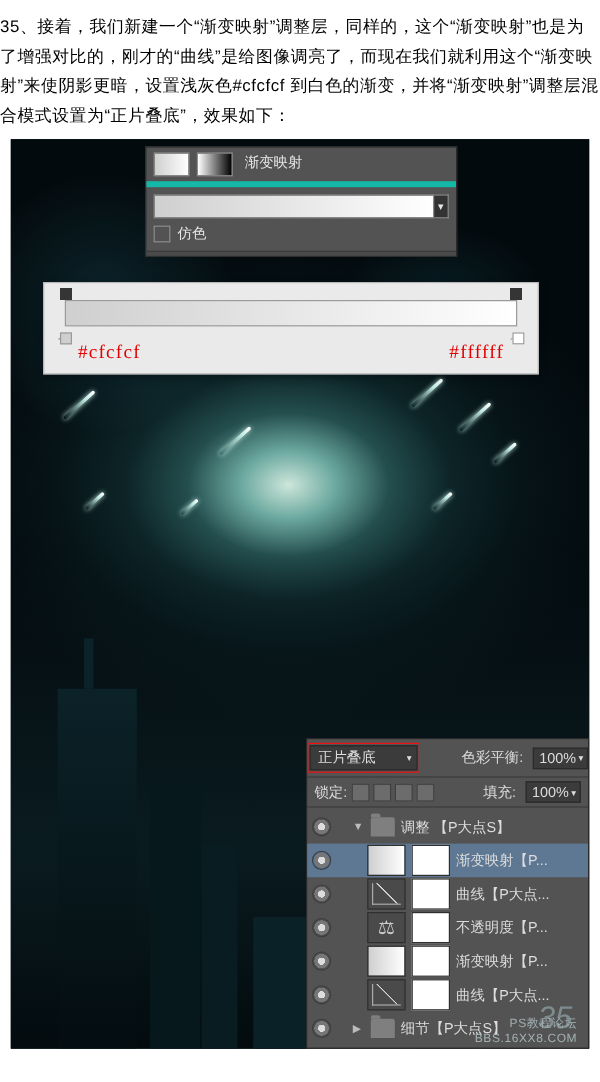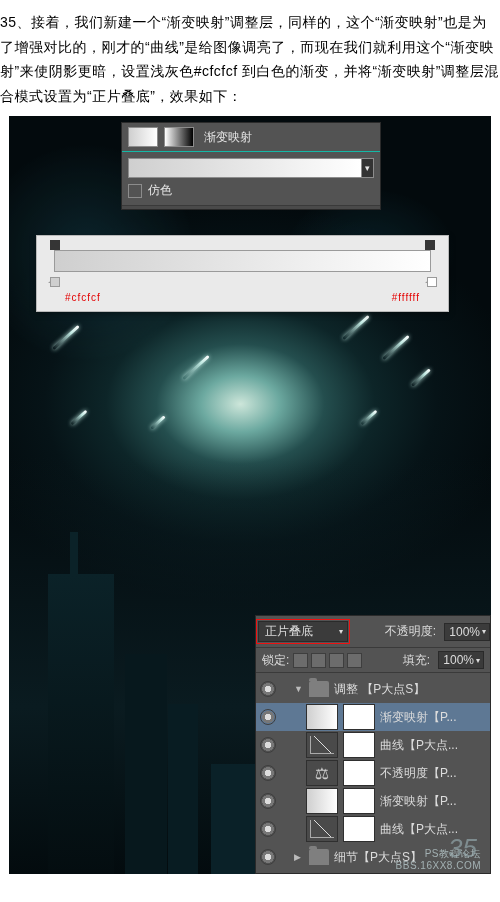--- a/index.html
+++ b/index.html
@@ -14,42 +14,42 @@
 .b1::before{content:"";position:absolute;top:-42px;left:22px;width:8px;height:42px;background:#0b2228}
 .b2{left:24%;width:42px;height:220px;background:#07181d}
 .b3{left:33%;width:30px;height:170px;background:#081c22}
 .b4{left:42%;width:50px;height:110px;background:#0a2128}
 .b5{left:55%;width:60px;height:100px;background:#0a2128}
 .b6{left:70%;width:50px;height:130px;background:#07181d}
 .b7{left:82%;width:40px;height:150px;background:#061318}
 .comet{position:absolute;width:34px;height:3px;border-radius:3px;background:linear-gradient(90deg,transparent,#bfe8e1 70%,#fff);transform:rotate(-42deg);box-shadow:0 0 4px #bfe8e1;z-index:1}
 
 .gm-panel{position:absolute;left:112px;top:6px;width:258px;background:#535353;border:1px solid #2a2a2a;color:#e6e6e6;font-size:12px;z-index:5}
-.gm-head{display:flex;align-items:center;padding:4px 6px;gap:6px;border-bottom:1px solid #14b8a6}
+.gm-head{display:flex;padding:4px 6px;gap:6px;border-bottom:5px solid #14b8a6}
 .gm-thumb{width:28px;height:18px;border:1px solid #8c8c8c;background:linear-gradient(90deg,#cfcfcf,#fff)}
 .gm-invert{width:28px;height:18px;border:1px solid #8c8c8c;background:linear-gradient(90deg,#fff,#000)}
 .gm-title{margin-left:4px}
 .gm-body{padding:6px}
 .gm-grad{height:18px;width:100%;border:1px solid #8c8c8c;background:linear-gradient(90deg,#cfcfcf,#ffffff);cursor:pointer}
 .gm-arrow{display:inline-block;width:12px;height:18px;background:#333;border:1px solid #8c8c8c;border-left:none;color:#e6e6e6;text-align:center;line-height:18px;font-size:9px}
 .gm-row{display:flex;align-items:center;margin-bottom:4px}
 .gm-chk{display:flex;align-items:center;gap:6px;margin-top:4px}
 .gm-chk .box{width:12px;height:12px;border:1px solid #8c8c8c;background:#535353}
 .gm-foot{border-top:1px solid #3a3a3a;height:3px;background:#4a4a4a}
 
 .ge-panel{position:absolute;left:27px;top:119px;width:411px;height:75px;background:#eaeaea;border:1px solid #b9b9b9;z-index:6;box-shadow:0 2px 6px rgba(0,0,0,.35)}
 .ge-bar{position:absolute;left:17px;top:14px;right:17px;height:20px;border:1px solid #9a9a9a;background:linear-gradient(90deg,#cfcfcf,#ffffff)}
 .ge-stop-top{position:absolute;top:4px;width:10px;height:10px;background:#353535}
 .ge-stop-top.l{left:13px}.ge-stop-top.r{right:13px}
 .ge-stop-bot{position:absolute;top:36px;width:12px;height:14px}
 .ge-stop-bot::before{content:"";position:absolute;top:0;left:0;width:0;height:0;border:6px solid transparent;border-bottom:5px solid #9a9a9a}
 .ge-stop-bot::after{content:"";position:absolute;top:5px;left:2px;width:8px;height:8px;border:1px solid #9a9a9a;background:#fff}
 .ge-stop-bot.l{left:11px}.ge-stop-bot.l::after{background:#cfcfcf}
 .ge-stop-bot.r{right:11px}
-.ge-lab{position:absolute;bottom:8px;font-size:10px;color:#e40000;font-family:Liberation Sans, sans-serif;letter-spacing:1px}
+.ge-lab{position:absolute;bottom:8px;font-size:16px;color:#e40000;font-family:Liberation Serif, serif;letter-spacing:1px}
 .ge-lab.l{left:28px}.ge-lab.r{right:28px}
 
 .layers{position:absolute;right:0;bottom:0;width:234px;background:#535353;color:#dcdcdc;font-size:12px;z-index:7;border:1px solid #2a2a2a}
 .layers .row1{display:flex;align-items:center;padding:3px 0;border-bottom:1px solid #3a3a3a;gap:4px}
 .sel-wrap{border:1.5px solid #e11;padding:1px}
 .sel{display:flex;align-items:center;gap:4px;background:#3b3b3b;border:1px solid #2a2a2a;padding:1px 4px 1px 6px;width:78px;justify-content:space-between}
 .sel .arr{font-size:8px}
 .lab{margin-left:auto;margin-right:4px}
 .inp{background:#3b3b3b;border:1px solid #2a2a2a;padding:1px 3px;width:38px;display:flex;align-items:center;justify-content:flex-end;gap:2px}
 .inp .arr{font-size:8px}
@@ -131,21 +131,21 @@
     </div>
 
     <div class="layers">
       <div class="row1">
         <div class="sel-wrap">
           <div class="sel">
             <span>正片叠底</span>
             <span class="arr">▾</span>
           </div>
         </div>
-        <span class="lab">不透明度:</span>
+        <span class="lab">色彩平衡:</span>
         <div class="inp">
           <span>100%</span>
           <span class="arr">▾</span>
         </div>
       </div>
       <div class="row2">
         <span>锁定:</span>
         <div class="lock-icons">
           <div class="li"></div>
           <div class="li"></div>

